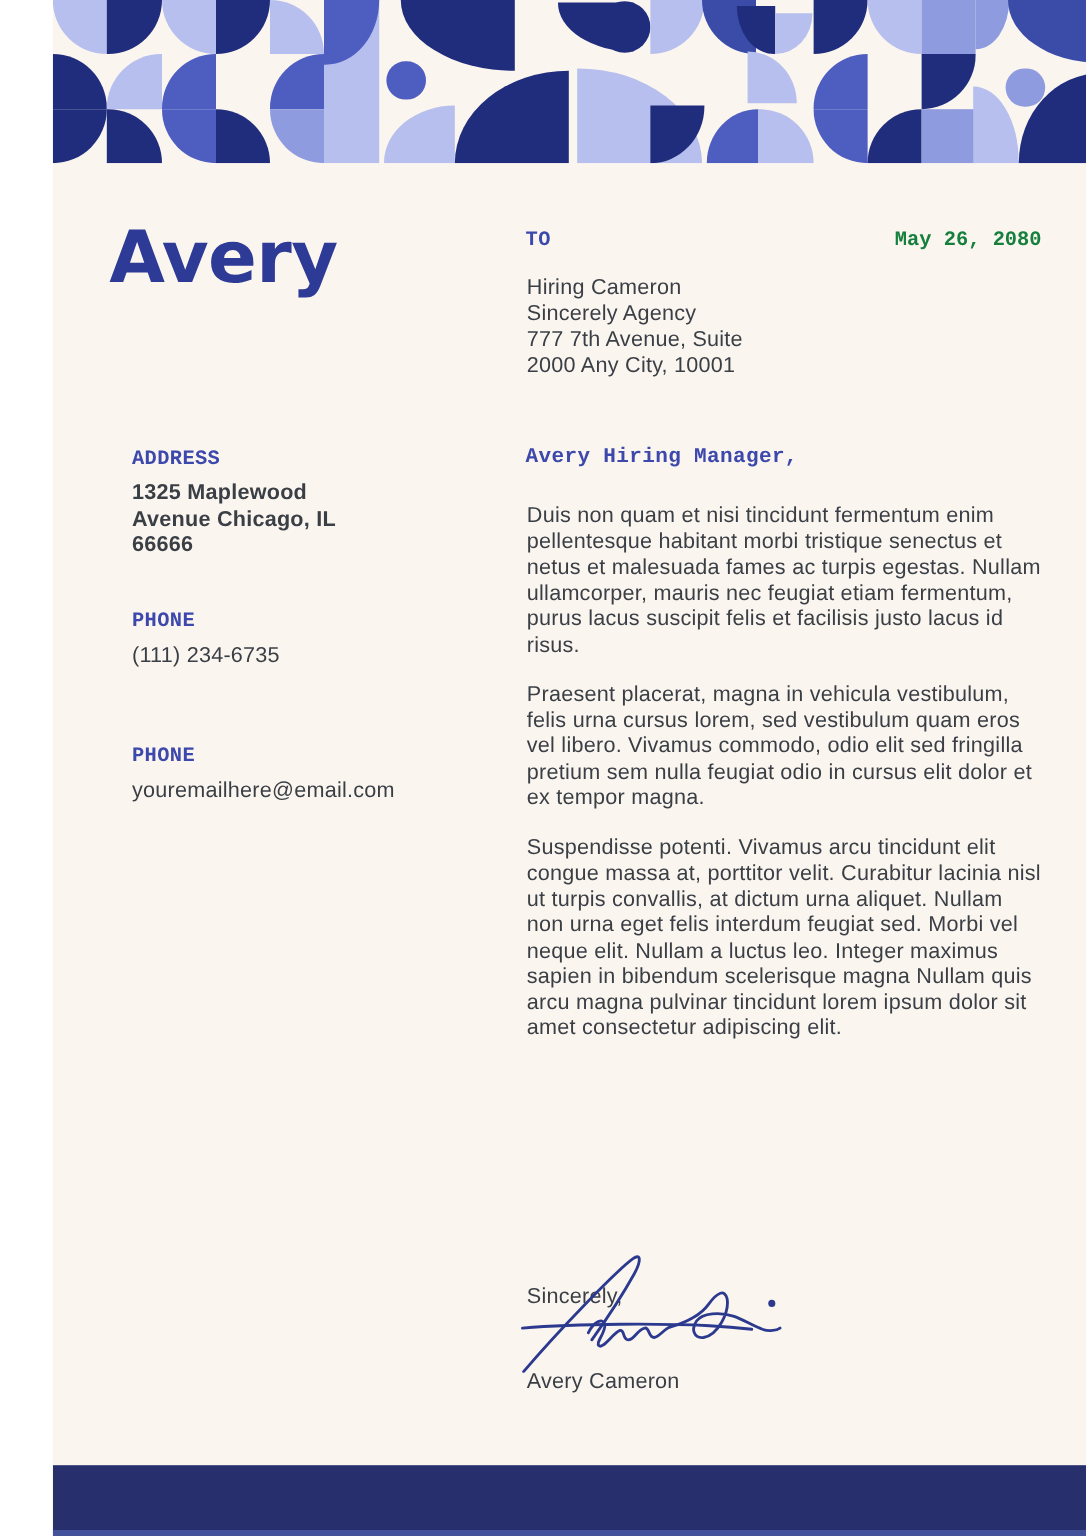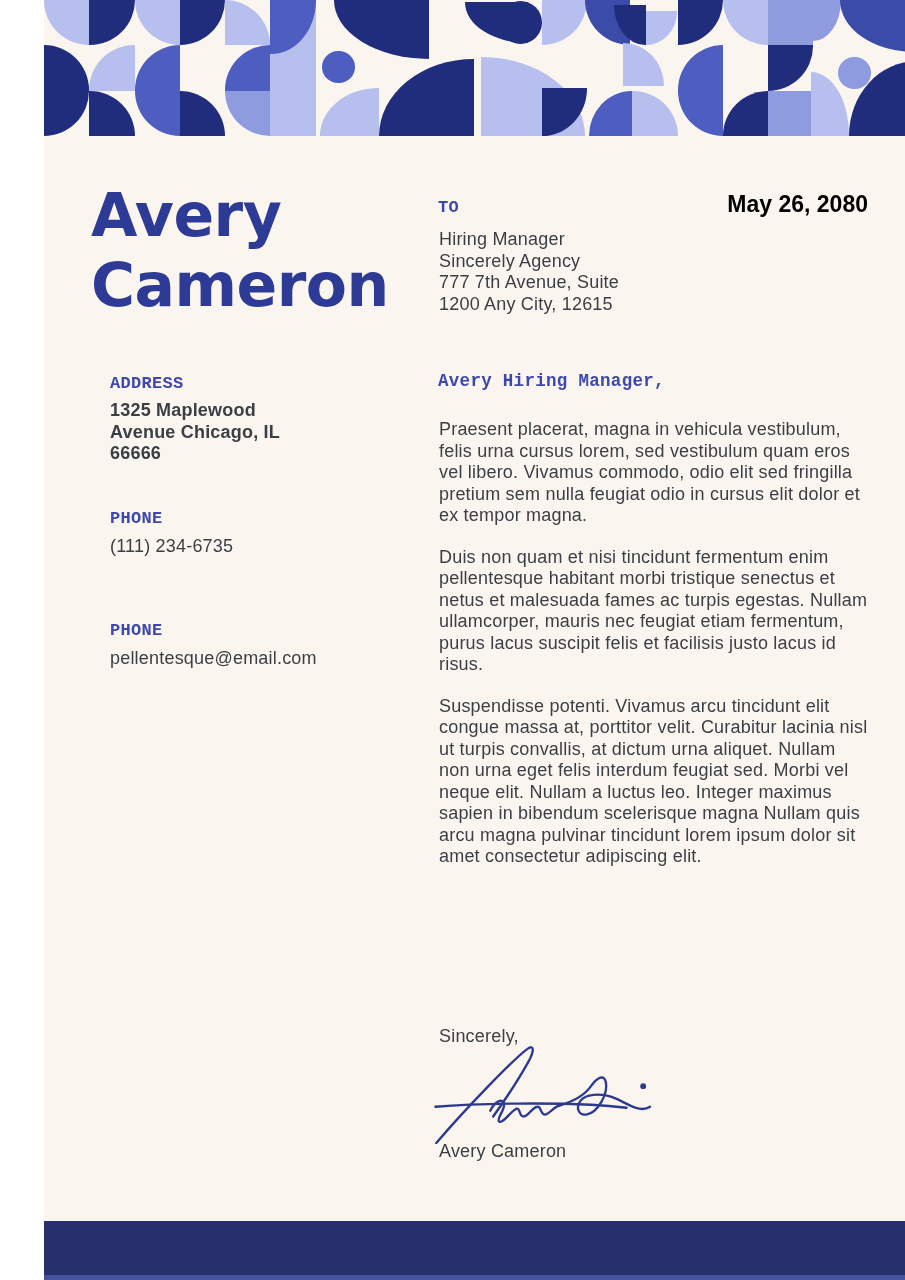--- a/index.html
+++ b/index.html
@@ -25,26 +25,26 @@
     font-size:18px; line-height:21.5px; letter-spacing:0.2px; color:#3a3f46;
   }
   .addr-label { position:absolute; left:66px; top:374px; }
   .addr-lines { position:absolute; left:66px; top:400px;font-weight:bold; }
   .phone-label { position:absolute; left:66px; top:509px; }
   .phone-lines { position:absolute; left:66px; top:536px; }
   .email-label { position:absolute; left:66px; top:621px; }
   .email-lines { position:absolute; left:66px; top:648px; }
 
   .to-row { position:absolute; left:394px; top:191px; width:430px; display:flex; justify-content:space-between; align-items:baseline; }
-  .date { font-family:Liberation Sans, sans-serif; font-weight:bold; font-size:23px; color:#000000; }
+  .date { font-family:Liberation Mono, monospace; font-weight:bold; font-size:17px; color:#15803d; }
   .recipient { position:absolute; left:395px; top:229px; }
   .salutation { position:absolute; left:394px; top:371px; font-size:17.5px; }
   .letter-body { position:absolute; left:395px; top:419px; width:432px; }
   .letter-body p { margin:0 0 20px 0; }
-  .closing { position:absolute; left:395px; top:1026px; }
+  .closing { position:absolute; left:395px; top:1070px; }
   .signature { position:absolute; left:389px; top:1044px; }
   .signature-name { position:absolute; left:395px; top:1141px; }
 
   .footer-bar { position:absolute; left:0; top:1221px; width:905px; height:59px; background:#272f6c; }
   .footer-strip { position:absolute; left:0; top:1275px; width:905px; height:5px; background:#44519b; }
 </style>
 </head>
 <body>
 
 <div class="page">
@@ -93,53 +93,52 @@
       <div class="shp" style="left: 796.4px; top: 0px; width: 74.6625px; height: 52.095px; background: rgb(59, 76, 168); border-bottom-left-radius: 100%;"></div>
       <div class="shp" style="left: 794.138px; top: 56.625px; width: 32.58px; height: 32.616px; background: rgb(142, 155, 223); border-radius: 50%;"></div>
       <div class="shp" style="left: 766.987px; top: 72.48px; width: 38.4625px; height: 63.42px; background: rgb(182, 191, 237); border-top-right-radius: 100%;"></div>
       <div class="shp" style="left: 805.45px; top: 61.155px; width: 67.875px; height: 74.745px; background: rgb(32, 45, 125); border-top-left-radius: 100%;"></div>
       <div class="shp" style="left: 873.325px; top: 0px; width: 31.675px; height: 38.505px; background: rgb(182, 191, 237); border-bottom-left-radius: 100%;"></div>
       <div class="shp" style="left: 871.062px; top: 77.01px; width: 33.9375px; height: 58.89px; background: rgb(77, 93, 192); border-top-left-radius: 100%;"></div>
     </div>
 
   <h1 class="sender-name">
     <span>Avery</span><br>
-    <span>Cameron</span>
   </h1>
 
   <div class="label addr-label">ADDRESS</div>
   <div class="plain addr-lines">
     <div>1325 Maplewood</div>
     <div>Avenue Chicago, IL</div>
     <div>66666</div>
   </div>
 
   <div class="label phone-label">PHONE</div>
   <div class="plain phone-lines">(111) 234-6735</div>
 
   <div class="label email-label">PHONE</div>
-  <div class="plain email-lines">pellentesque@email.com</div>
+  <div class="plain email-lines">youremailhere@email.com</div>
 
   <div class="to-row">
     <span class="label">TO</span>
     <span class="date">May 26, 2080</span>
   </div>
 
   <div class="plain recipient">
-    <div>Hiring Manager</div>
+    <div>Hiring Cameron</div>
     <div>Sincerely Agency</div>
     <div>777 7th Avenue, Suite</div>
-    <div>1200 Any City, 12615</div>
+    <div>2000 Any City, 10001</div>
   </div>
 
   <div class="label salutation">Avery Hiring Manager,</div>
 
   <div class="plain letter-body">
+    <p>Duis non quam et nisi tincidunt fermentum enim pellentesque habitant morbi tristique senectus et netus et malesuada fames ac turpis egestas. Nullam ullamcorper, mauris nec feugiat etiam fermentum, purus lacus suscipit felis et facilisis justo lacus id risus.</p>
     <p>Praesent placerat, magna in vehicula vestibulum, felis urna cursus lorem, sed vestibulum quam eros vel libero. Vivamus commodo, odio elit sed fringilla pretium sem nulla feugiat odio in cursus elit dolor et ex tempor magna.</p>
-    <p>Duis non quam et nisi tincidunt fermentum enim pellentesque habitant morbi tristique senectus et netus et malesuada fames ac turpis egestas. Nullam ullamcorper, mauris nec feugiat etiam fermentum, purus lacus suscipit felis et facilisis justo lacus id risus.</p>
     <p>Suspendisse potenti. Vivamus arcu tincidunt elit congue massa at, porttitor velit. Curabitur lacinia nisl ut turpis convallis, at dictum urna aliquet. Nullam non urna eget felis interdum feugiat sed. Morbi vel neque elit. Nullam a luctus leo. Integer maximus sapien in bibendum scelerisque magna Nullam quis arcu magna pulvinar tincidunt lorem ipsum dolor sit amet consectetur adipiscing elit.</p>
   </div>
 
   <div class="plain closing">Sincerely,</div>
 
   <svg class="signature" width="238" height="100" viewBox="0 0 240 102" fill="none" stroke="#2b3a8e" stroke-width="2.4" stroke-linecap="round">
     <path d="M2,101 C30,68 80,16 95,5 C102,0 102,7 96,18 C86,36 70,60 60,74"></path>
     <path d="M57,68 C62,58 70,55 71,61 C72,68 63,76 66,79 C70,82 78,68 84,66 C88,65 86,74 91,74 C96,74 99,65 105,64 C109,63 108,72 113,72 C118,71 122,64 127,63"></path>
     <path d="M1,64 C50,60 120,60 160,62 C175,63 186,64 196,65"></path>
     <path d="M127,63 C137,60 151,55 159,44 C167,33 173,31 175,39 C177,51 167,70 155,72 C147,73 144,65 149,58 C154,51 169,50 181,54 C189,57 197,62 205,65 C211,67 217,66 220,64"></path>

